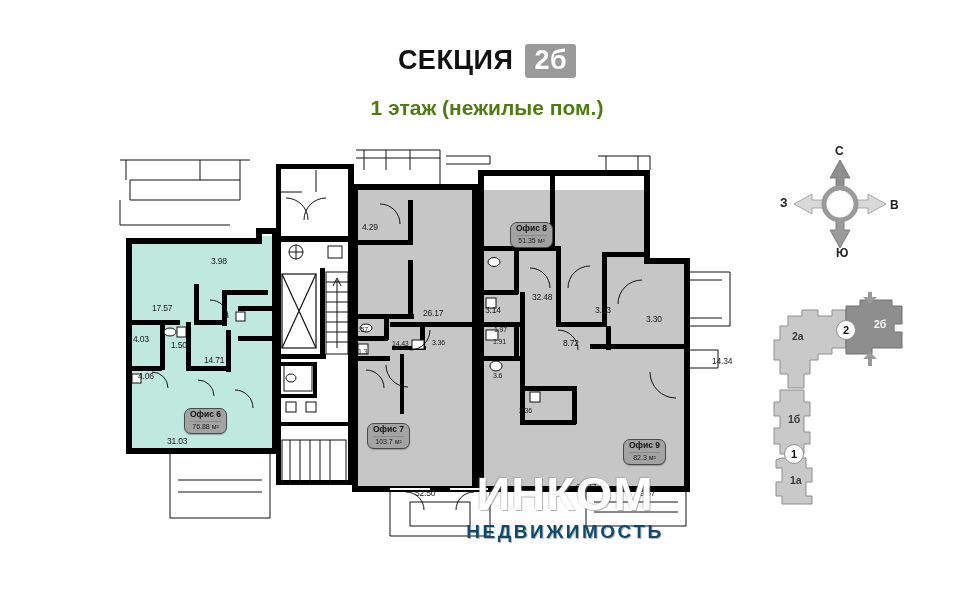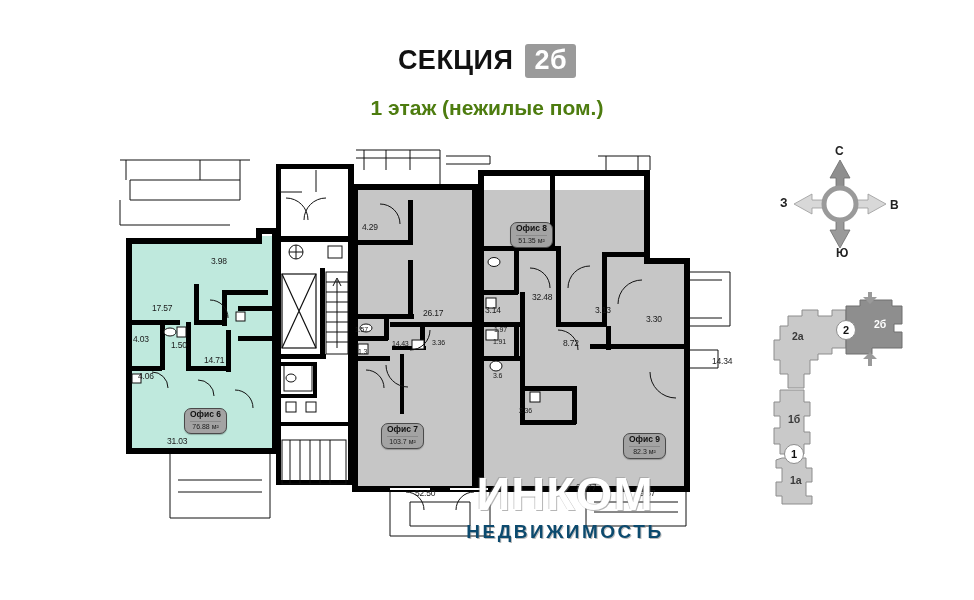--- a/index.html
+++ b/index.html
@@ -344,29 +344,29 @@
         <div class="dim" style="left: 325px; top: 348px;">52.50</div>
         <div class="dim" style="left: 486px; top: 310px; margin-top: 32px;">23.77</div>
         <div class="dim" style="left: 545px; top: 348px;">29.87</div>
       </div>
 
     <div id="badges">
         <div class="office-badge" style="left: 94px; top: 268px;">
           <span class="on">Офис 6</span>
           <span class="oa">76.88 м²</span>
         </div>
-        <div class="office-badge" style="left: 291px; top: 283px;">
+        <div class="office-badge" style="left: 277px; top: 283px;">
           <span class="on">Офис 7</span>
           <span class="oa">103.7 м²</span>
         </div>
         <div class="office-badge" style="left: 420px; top: 82px;">
           <span class="on">Офис 8</span>
           <span class="oa">51.35 м²</span>
         </div>
-        <div class="office-badge" style="left: 533px; top: 293px;">
+        <div class="office-badge" style="left: 533px; top: 299px;">
           <span class="on">Офис 9</span>
           <span class="oa">82.3 м²</span>
         </div>
       </div>
 
     <div class="wm">
       <div class="wm1">ИНКОМ</div>
       <div class="wm2">НЕДВИЖИМОСТЬ</div>
     </div>
   </div>

